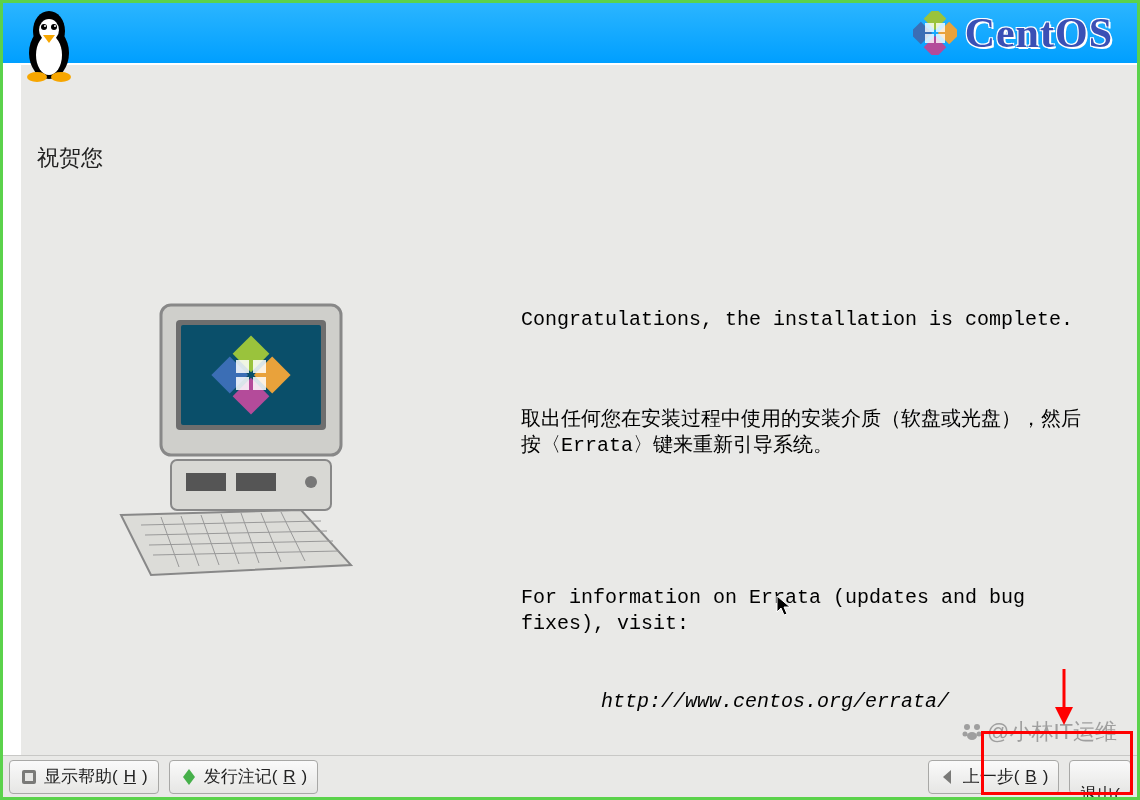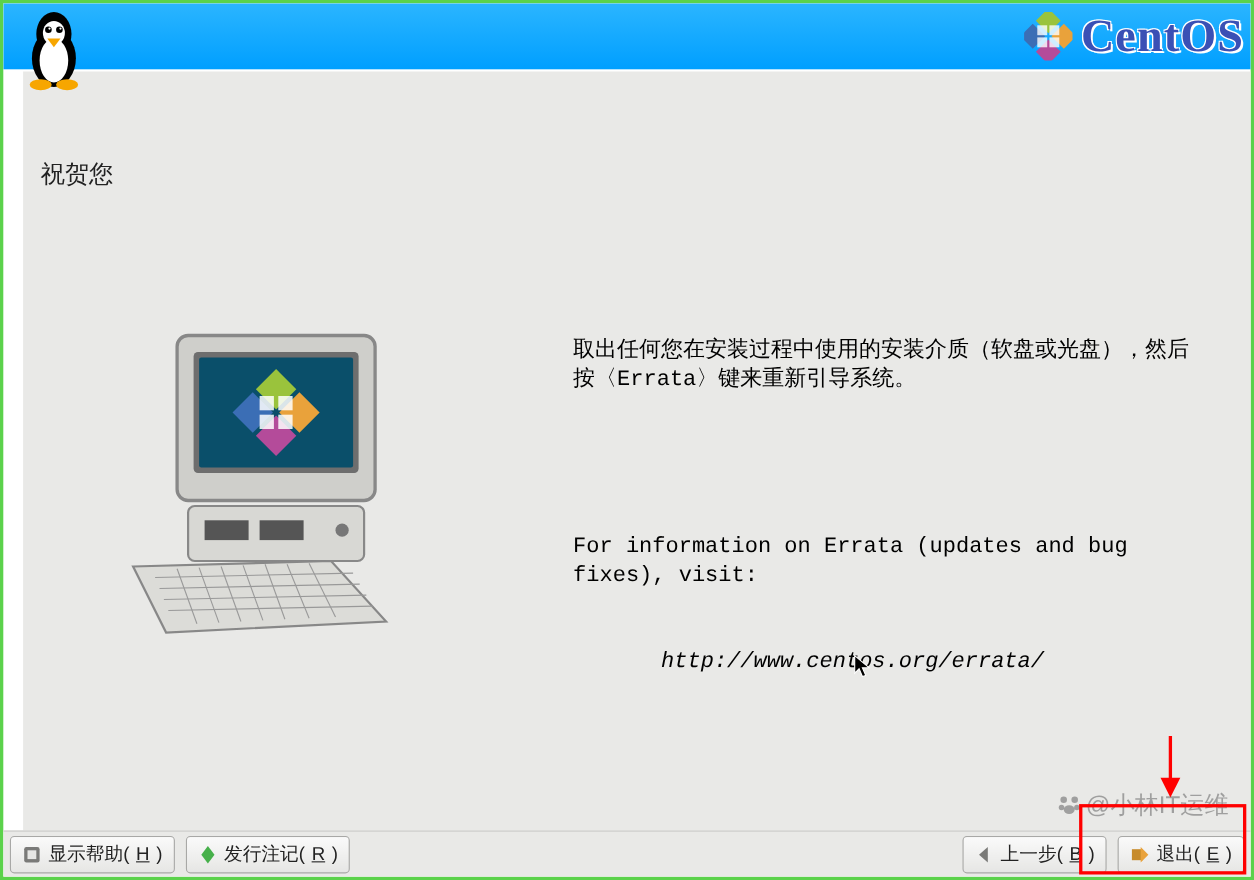--- a/index.html
+++ b/index.html
@@ -9,21 +9,21 @@
     background: #fff;
     border: 3px solid #5bd24b;
     position: relative;
   }
   .topbar {
     height: 60px;
     background: linear-gradient(#2bb5ff, #009fff);
     display: flex;
     align-items: center;
     justify-content: space-between;
-    padding: 0 6px;
+    padding: 0 24px;
     position: relative;
   }
   .penguin {
     position: absolute;
     left: 18px; top: 2px;
     width: 56px; height: 78px;
     z-index: 5;
   }
   .brand {
     display: flex;
@@ -85,21 +85,21 @@
     height: 30px;
     padding: 16px 10px;
     background: linear-gradient(#fafafa, #e6e6e4);
     border: 1px solid #a8a8a6;
     border-radius: 4px;
     font-size: 17px;
     color: #222;
     cursor: pointer;
     margin-right: 10px;
   }
-  .btn:last-child { margin-right: 0; }
+  .btn:last-child { margin-right: 0; flex-direction: column; }
   .btn svg { width: 18px; height: 18px; }
   .spacer { flex: 1; }
   .red-box {
     position: absolute;
     right: 4px; bottom: 2px;
     width: 152px; height: 64px;
     border: 3px solid #f00;
     pointer-events: none;
     z-index: 20;
   }
@@ -199,20 +199,21 @@
       <line x1="80" y1="231" x2="98" y2="281"></line>
       <line x1="100" y1="230" x2="118" y2="280"></line>
       <line x1="120" y1="229" x2="138" y2="279"></line>
       <line x1="140" y1="228" x2="158" y2="278"></line>
       <line x1="160" y1="228" x2="180" y2="277"></line>
       <line x1="180" y1="227" x2="204" y2="276"></line>
     </g>
   </svg>
 
   <div class="content-text">
+    <div class="block">Congratulations, the installation is complete.</div>
     <div class="block">取出任何您在安装过程中使用的安装介质（软盘或光盘），然后按〈Errata〉键来重新引导系统。</div>
     <div class="block">
       <div>For information on Errata (updates and bug fixes), visit:</div>
       <div class="indent">http://www.centos.org/errata/</div>
     </div>
     
   </div>
 
   <svg class="cursor" width="16" height="22" viewBox="0 0 16 22">
     <path d="M1 1 L1 17 L5 13 L8 20 L11 19 L8 12 L14 12 Z" fill="#000" stroke="#fff" stroke-width="1"></path>

